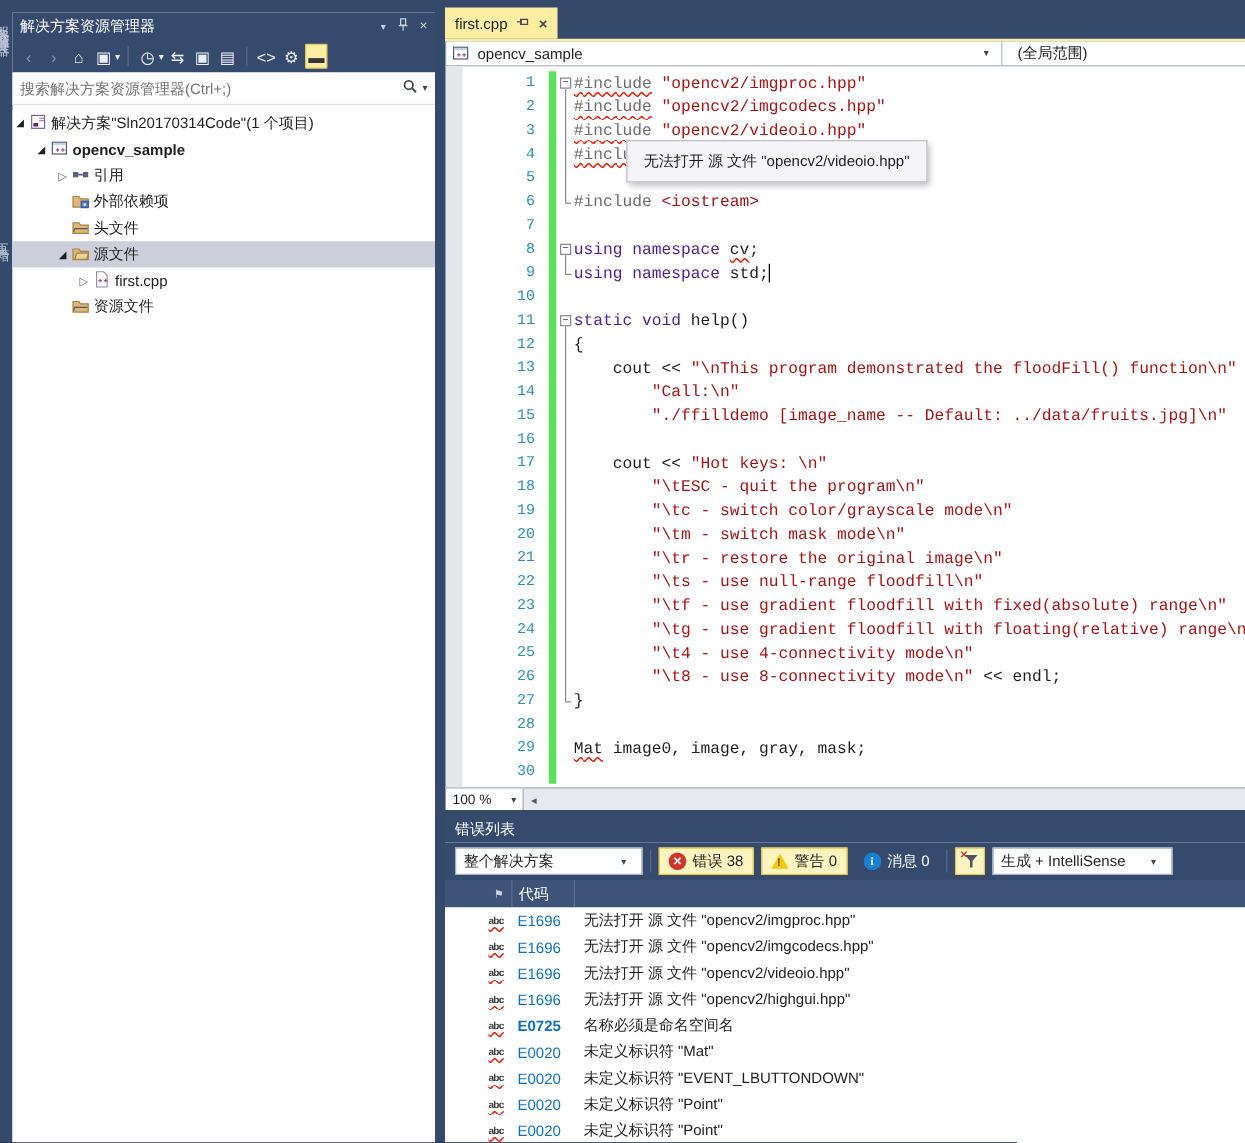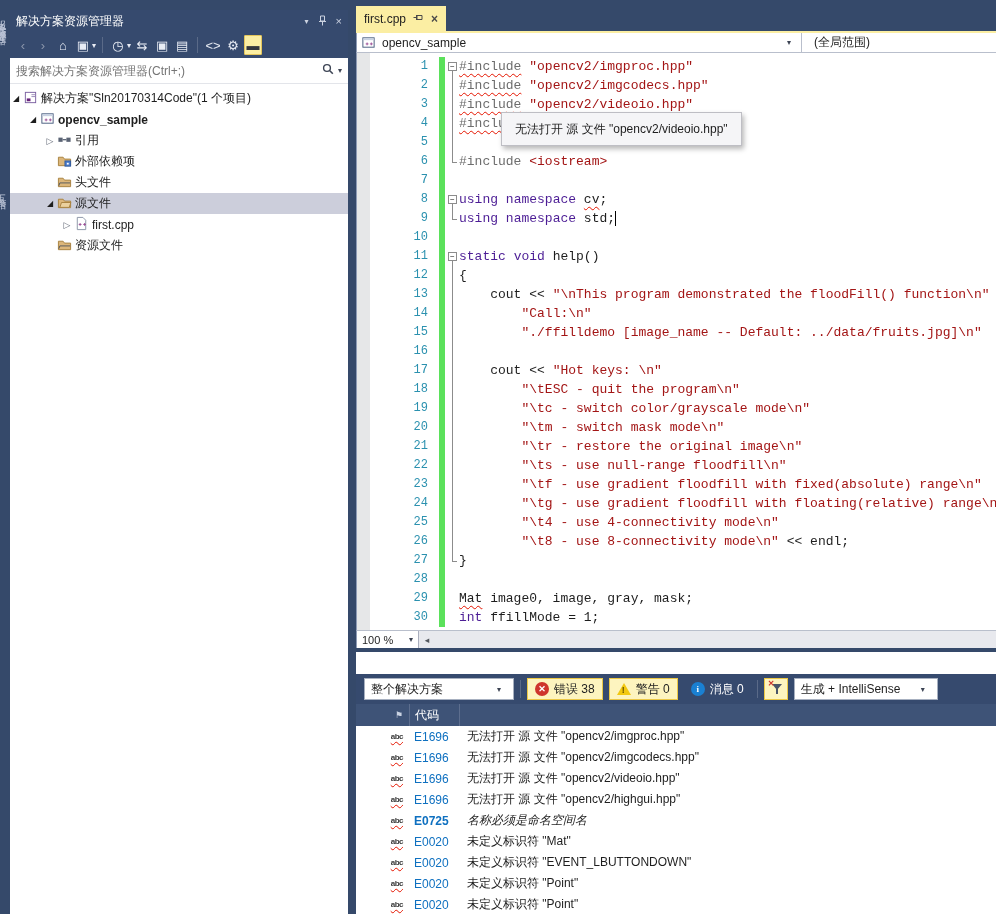--- a/index.html
+++ b/index.html
@@ -336,37 +336,39 @@
           <div class="code-line"><span class="tok-pl">        </span><span class="tok-str">"\tm - switch mask mode\n"</span></div>
           <div class="code-line"><span class="tok-pl">        </span><span class="tok-str">"\tr - restore the original image\n"</span></div>
           <div class="code-line"><span class="tok-pl">        </span><span class="tok-str">"\ts - use null-range floodfill\n"</span></div>
           <div class="code-line"><span class="tok-pl">        </span><span class="tok-str">"\tf - use gradient floodfill with fixed(absolute) range\n"</span></div>
           <div class="code-line"><span class="tok-pl">        </span><span class="tok-str">"\tg - use gradient floodfill with floating(relative) range\n"</span></div>
           <div class="code-line"><span class="tok-pl">        </span><span class="tok-str">"\t4 - use 4-connectivity mode\n"</span></div>
           <div class="code-line"><span class="tok-pl">        </span><span class="tok-str">"\t8 - use 8-connectivity mode\n"</span><span class="tok-pl"> &lt;&lt; endl;</span></div>
           <div class="code-line"><span class="tok-pl">}</span></div>
           <div class="code-line"></div>
           <div class="code-line"><span class="tok-pl sq">Mat</span><span class="tok-pl"> image0, image, gray, mask;</span></div>
-          <div class="code-line"><span class="tok-kw">int</span><span class="tok-pl"> ffillMode = 1;</span></div>
         </div>
       <div class="caret" id="caret" style="top: 158px; left: 258px;"></div>
       <div class="tooltip">无法打开 源 文件 "opencv2/videoio.hpp"</div>
     </div>
 
     <div class="ed-bottom">
       <div class="zoom-combo">
         <span>100 %</span>
         <span class="nav-caret">▾</span>
       </div>
       <div class="hscroll-arrow">◂</div>
       <div style="flex:1;"></div>
     </div>
   </section>
 
   <section class="abs el-panel">
+    <div class="el-title">
+      <span>错误列表</span>
+    </div>
     <div class="el-toolbar">
       <div class="el-combo" style="width:150px;">
         <span>整个解决方案</span>
         <span class="nav-caret">▾</span>
       </div>
       <div class="el-sep"></div>
       <div class="el-btn on">
         <span class="ic-err">✕</span>
         <span>错误 38</span>
       </div>
@@ -424,21 +426,21 @@
             <span class="abc">abc</span>
           </div>
           <div class="el-code" style="width: 54px; padding-left: 5px;">E1696</div>
           <div style="flex: 1 1 0%; padding-left: 4px; overflow: hidden;">无法打开 源 文件 "opencv2/highgui.hpp"</div>
         </div>
         <div class="el-row">
           <div style="width: 53px; display: flex; justify-content: flex-end; padding-right: 6px;">
             <span class="abc">abc</span>
           </div>
           <div class="el-code" style="width: 54px; padding-left: 5px; font-weight: bold;">E0725</div>
-          <div style="flex: 1 1 0%; padding-left: 4px; overflow: hidden; font-style: italic;">名称必须是命名空间名</div>
+          <div style="flex: 1 1 0%; padding-left: 4px; overflow: hidden;">名称必须是命名空间名</div>
         </div>
         <div class="el-row">
           <div style="width: 53px; display: flex; justify-content: flex-end; padding-right: 6px;">
             <span class="abc">abc</span>
           </div>
           <div class="el-code" style="width: 54px; padding-left: 5px;">E0020</div>
           <div style="flex: 1 1 0%; padding-left: 4px; overflow: hidden;">未定义标识符 "Mat"</div>
         </div>
         <div class="el-row">
           <div style="width: 53px; display: flex; justify-content: flex-end; padding-right: 6px;">

